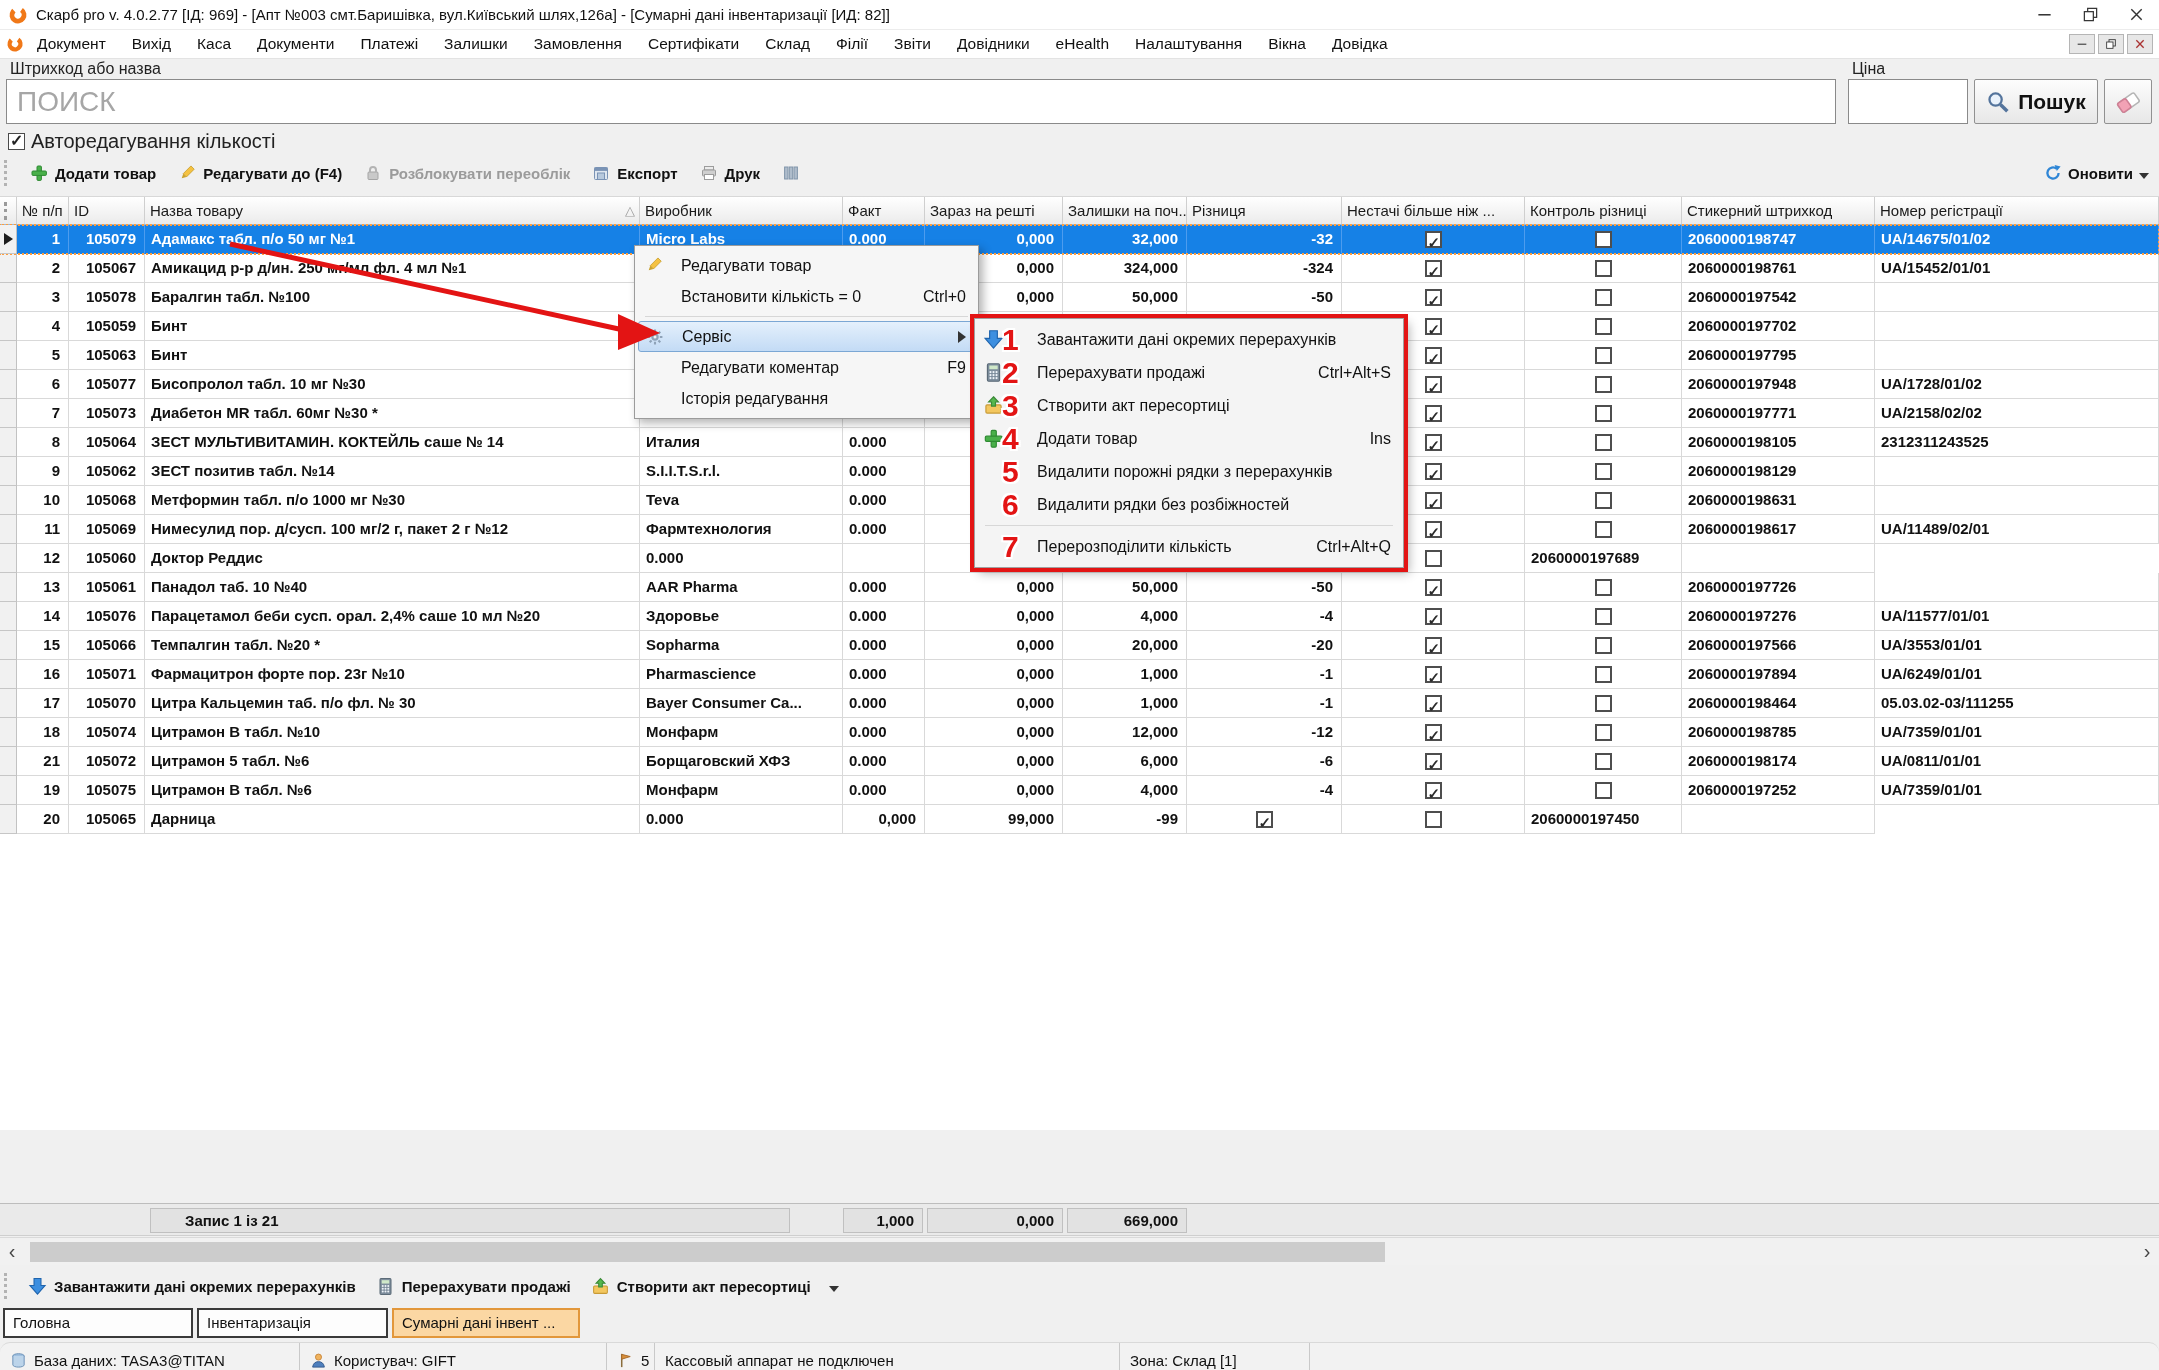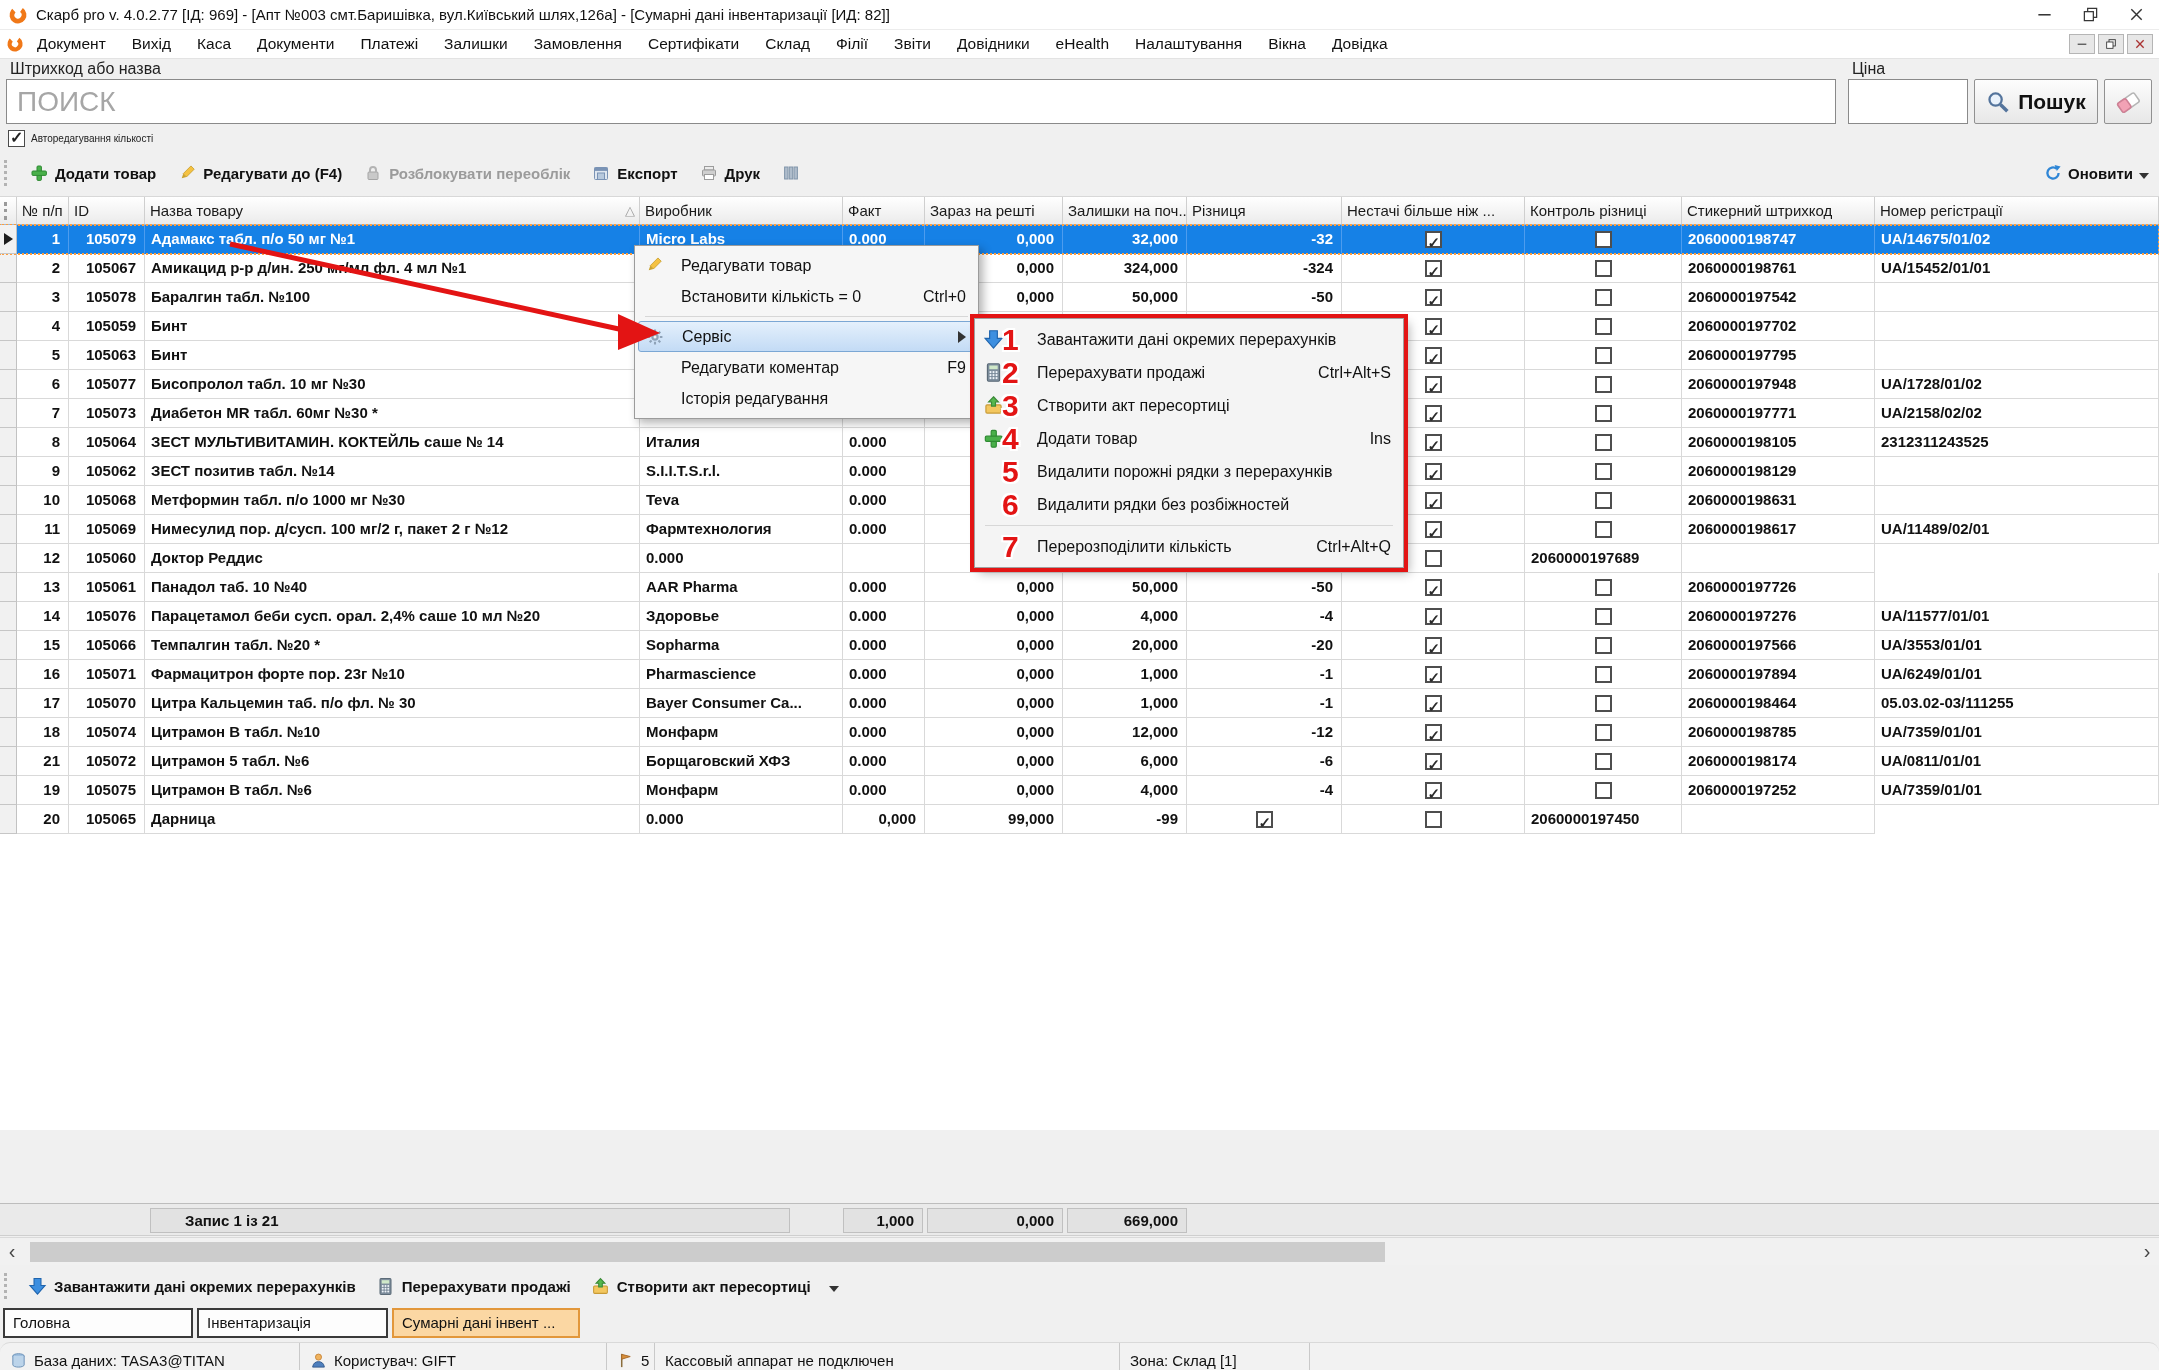--- a/index.html
+++ b/index.html
@@ -38,21 +38,21 @@
     font-size:24px; padding:0 8px; background:#fff; }
   .btn { background:linear-gradient(#fdfdfd,#e7e7e7); border:1px solid #919191; border-radius:2px;
     display:flex; align-items:center; justify-content:center; gap:8px; }
   #search-button { left:1974px; top:79px; width:124px; height:45px; font-size:21px; font-weight:bold; }
   #eraser-button { left:2104px; top:79px; width:48px; height:45px; }
 
   
   .autoedit { left:8px; top:130px; display:flex; align-items:center; gap:6px; }
   .cbx { width:17px; height:17px; border:1.6px solid #4a4a4a; background:#fff; position:relative; }
   .cbx.on::after { content:"✓"; position:absolute; left:1px; top:-3px; font-size:16px; font-weight:bold; color:#222; }
-  .autoedit span.lbl { font-size:10px; }
+  .autoedit span.lbl { font-size:20px; }
 
   
   .toolbar { left:0; top:154px; width:2159px; height:38px; display:flex; align-items:center; gap:20px; padding:0 10px 0 4px; }
   .grip { width:6px; height:26px; border-left:3px dotted #b3b3b3; }
   .tb-item { display:flex; align-items:center; gap:7px; font-size:15px; font-weight:600; white-space:nowrap; }
   .tb-item.disabled { color:#9b9b9b; }
   .spacer { flex:1; }
   .tb-right { display:flex; align-items:center; gap:6px; font-size:15px; font-weight:600; }
 
   

